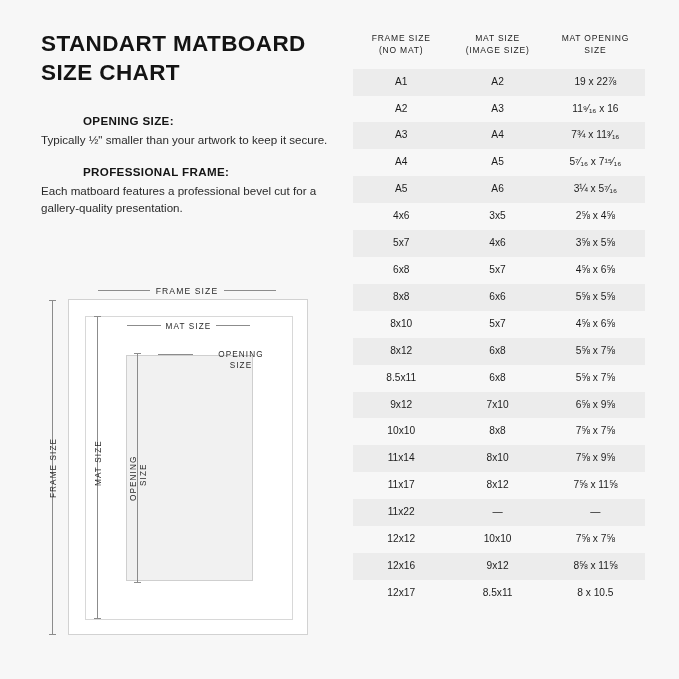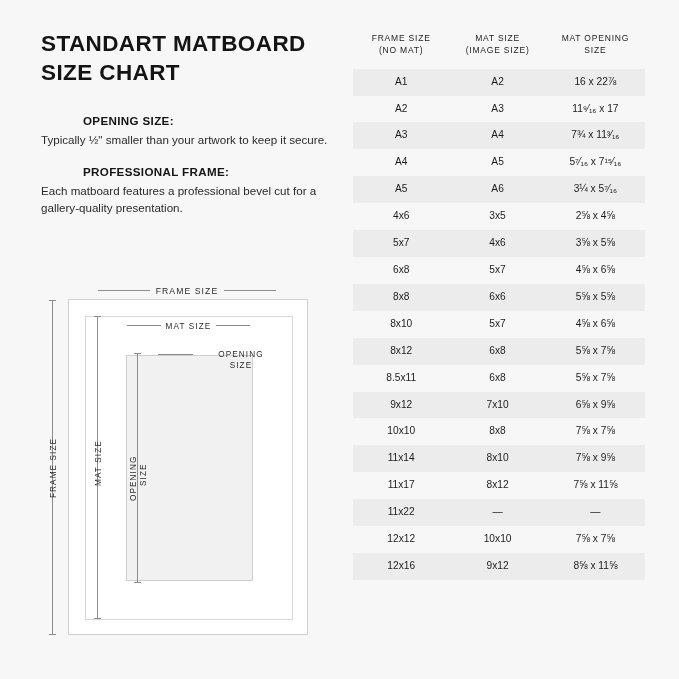--- a/index.html
+++ b/index.html
@@ -297,26 +297,26 @@
           <th class="col3">
             <div>MAT OPENING</div>
             <div>SIZE</div>
           </th>
         </tr>
       </thead>
       <tbody>
         <tr>
             <td>A1</td>
             <td>A2</td>
-            <td>16 x 22⅞</td>
+            <td>19 x 22⅞</td>
           </tr>
         <tr>
             <td>A2</td>
             <td>A3</td>
-            <td>11⁹⁄₁₆ x 17</td>
+            <td>11⁹⁄₁₆ x 16</td>
           </tr>
         <tr>
             <td>A3</td>
             <td>A4</td>
             <td>7¾ x 11³⁄₁₆</td>
           </tr>
         <tr>
             <td>A4</td>
             <td>A5</td>
             <td>5⁷⁄₁₆ x 7¹⁵⁄₁₆</td>
@@ -389,17 +389,22 @@
         <tr>
             <td>12x12</td>
             <td>10x10</td>
             <td>7⅝ x 7⅝</td>
           </tr>
         <tr>
             <td>12x16</td>
             <td>9x12</td>
             <td>8⅝ x 11⅝</td>
           </tr>
+        <tr>
+            <td>12x17</td>
+            <td>8.5x11</td>
+            <td>8 x 10.5</td>
+          </tr>
       </tbody>
     </table>
   </div>
 
 </div>
 
 </body></html>

